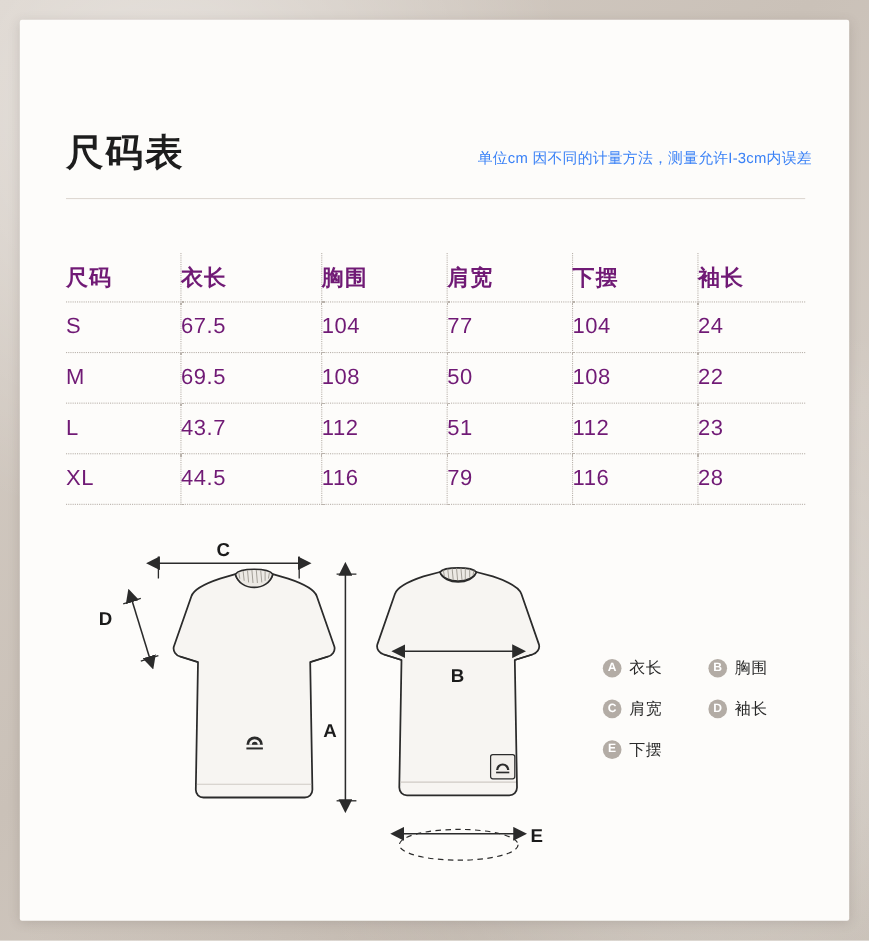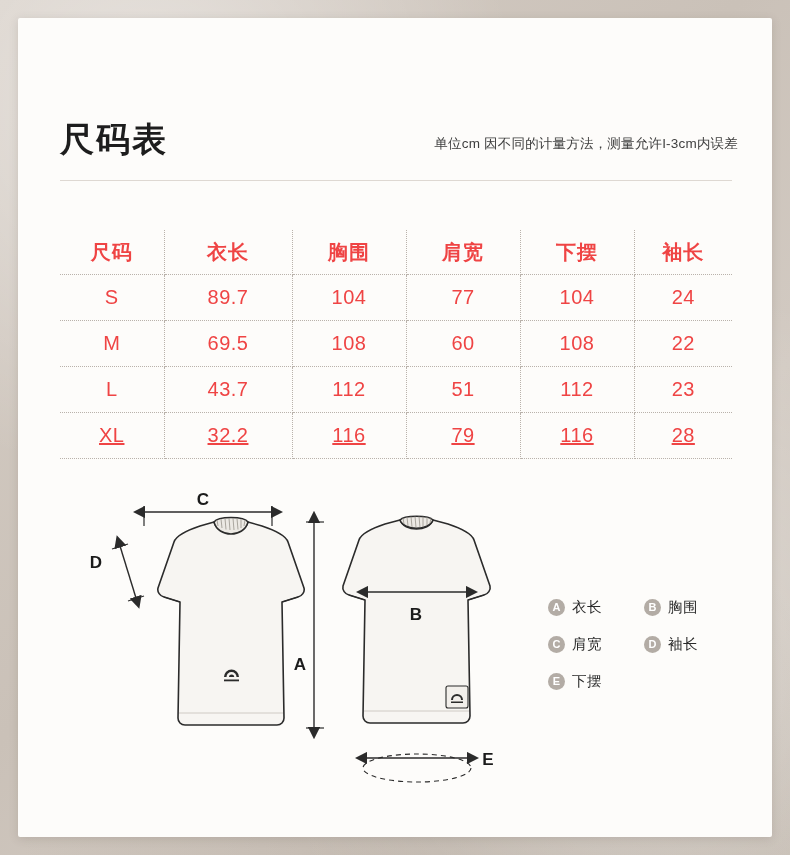--- a/index.html
+++ b/index.html
@@ -52,21 +52,21 @@
     font-weight: bold;
     letter-spacing: 2px;
     color: #1d1d1d;
     line-height: 1;
   }
   .subtitle {
     position: absolute;
     right: 34px;
     top: 117px;
     font-size: 13.5px;
-    color: #404040;
+    color: #3b82f6;
     letter-spacing: 0.2px;
     white-space: nowrap;
   }
   .header-rule {
     position: absolute;
     left: 42px;
     top: 162px;
     width: 672px;
     height: 1px;
     background: #ded8d2;
@@ -79,23 +79,23 @@
     top: 212px;
     width: 672px;
   }
   table.size-table {
     border-collapse: collapse;
     width: 672px;
     table-layout: fixed;
   }
   table.size-table th,
   table.size-table td {
-    text-align: center;
+    text-align: left;
     font-weight: normal;
-    color: #ef4444;
+    color: #701a75;
     border-bottom: 1px dotted #b9b2ab;
     border-right: 1px dotted #b9b2ab;
     padding: 0;
     height: 45px;
     vertical-align: middle;
   }
   table.size-table th:last-child,
   table.size-table td:last-child {
     border-right: none;
   }
@@ -104,21 +104,20 @@
     font-weight: bold;
     letter-spacing: 1px;
     height: 44px;
   }
   table.size-table tbody td {
     font-size: 20px;
     letter-spacing: 0.5px;
   }
   table.size-table tbody tr:last-child td {
     border-bottom: 1px dotted #b9b2ab;
-    text-decoration: underline;
   }
   table.size-table col.c0 { width: 104px; }
   table.size-table col.c1 { width: 128px; }
   table.size-table col.c2 { width: 114px; }
   table.size-table col.c3 { width: 114px; }
   table.size-table col.c4 { width: 114px; }
   table.size-table col.c5 { width: 98px; }
 
   
   .diagram {
@@ -200,45 +199,45 @@
             <th>衣长</th>
             <th>胸围</th>
             <th>肩宽</th>
             <th>下摆</th>
             <th>袖长</th>
           </tr>
         </thead>
         <tbody>
           <tr>
             <td>S</td>
-            <td>89.7</td>
+            <td>67.5</td>
             <td>104</td>
             <td>77</td>
             <td>104</td>
             <td>24</td>
           </tr>
           <tr>
             <td>M</td>
             <td>69.5</td>
             <td>108</td>
-            <td>60</td>
+            <td>50</td>
             <td>108</td>
             <td>22</td>
           </tr>
           <tr>
             <td>L</td>
             <td>43.7</td>
             <td>112</td>
             <td>51</td>
             <td>112</td>
             <td>23</td>
           </tr>
           <tr>
             <td>XL</td>
-            <td>32.2</td>
+            <td>44.5</td>
             <td>116</td>
             <td>79</td>
             <td>116</td>
             <td>28</td>
           </tr>
         </tbody>
       </table>
     </div>
 
     <div class="diagram">

